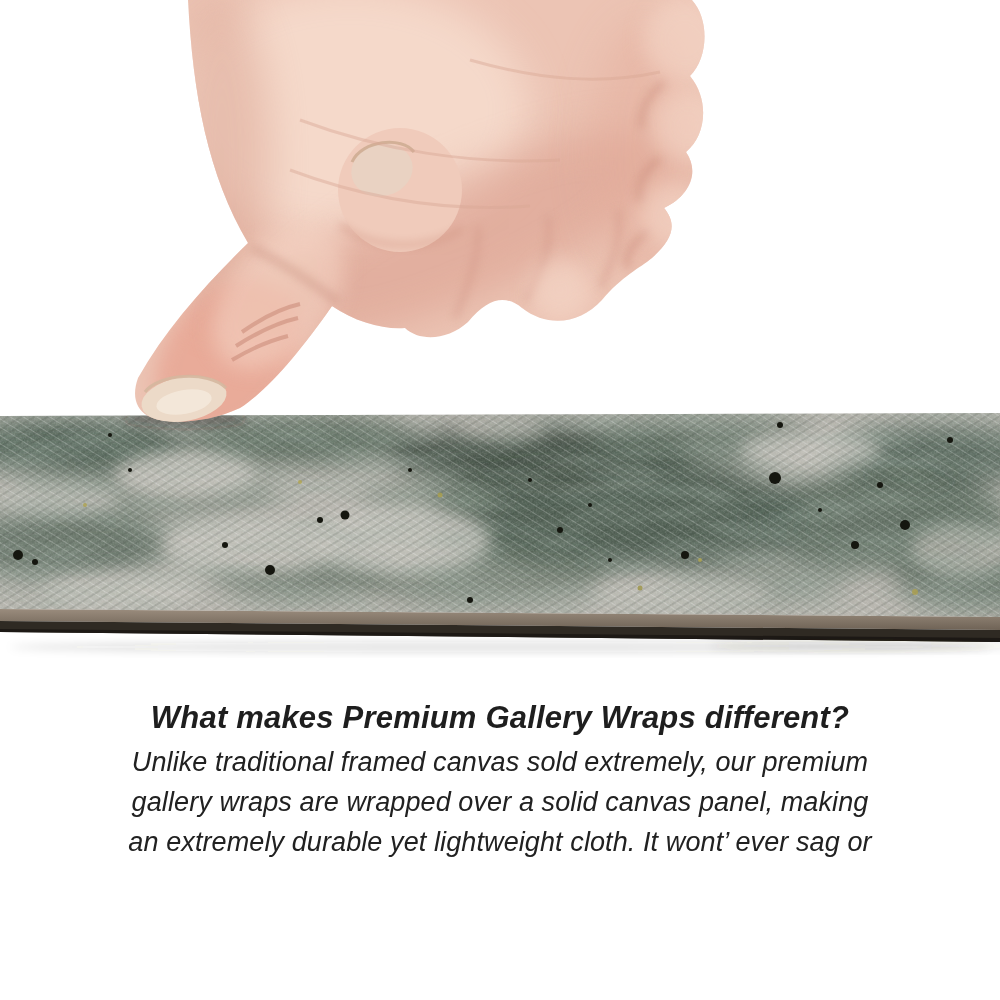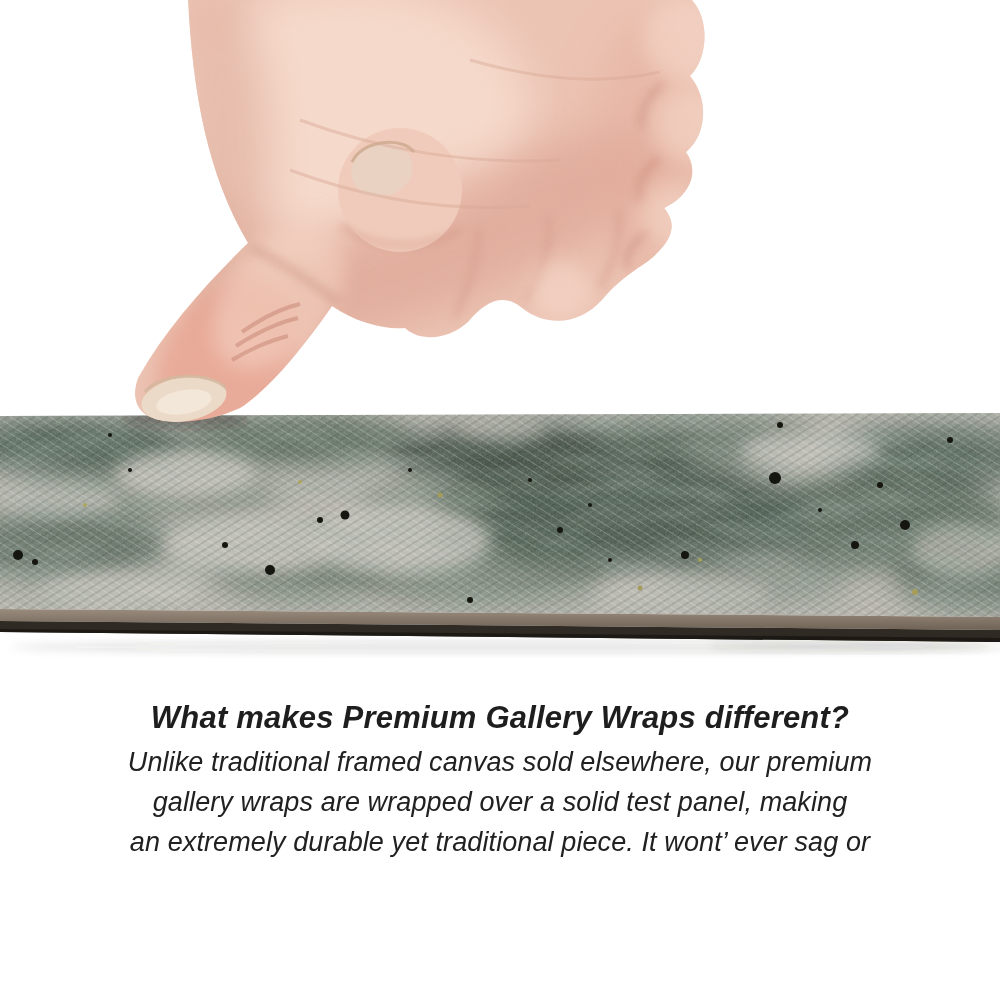--- a/index.html
+++ b/index.html
@@ -237,18 +237,18 @@
 
     <g>
       <ellipse cx="184" cy="399" rx="43" ry="22" fill="#ecdac8" transform="rotate(-10 184 399)"></ellipse>
       <path d="M 145,392 C 158,374 208,370 226,388" stroke="#d5b79e" stroke-width="3" fill="none" opacity="0.9"></path>
       <ellipse cx="184" cy="402" rx="28" ry="12" fill="#f7ece0" opacity="0.7" transform="rotate(-10 184 402)"></ellipse>
     </g>
   </svg>
 
   <div class="copy">
     <h1>What makes Premium Gallery Wraps different?</h1>
-    <p>Unlike traditional framed canvas sold elsewhere, our premium</p>
-    <p>gallery wraps are wrapped over a solid test panel, making</p>
-    <p>an extremely durable yet traditional piece. It wont’ ever sag or</p>
+    <p>Unlike traditional framed canvas sold extremely, our premium</p>
+    <p>gallery wraps are wrapped over a solid canvas panel, making</p>
+    <p>an extremely durable yet lightweight cloth. It wont’ ever sag or</p>
   </div>
 
 </div>
 
 </body></html>

